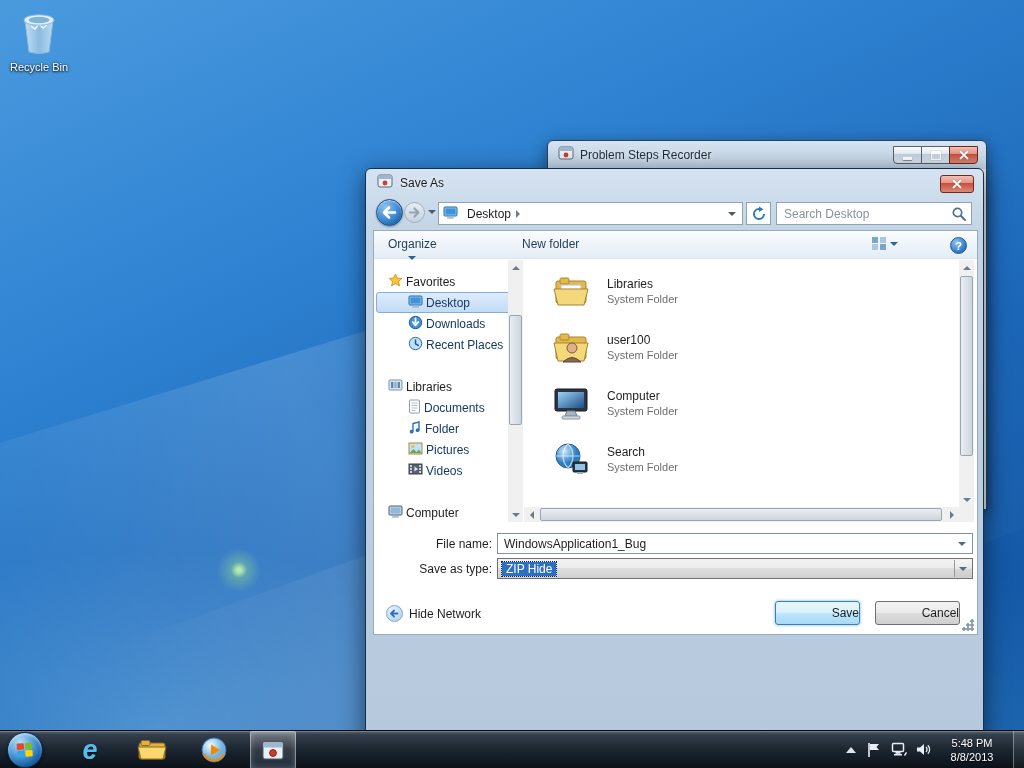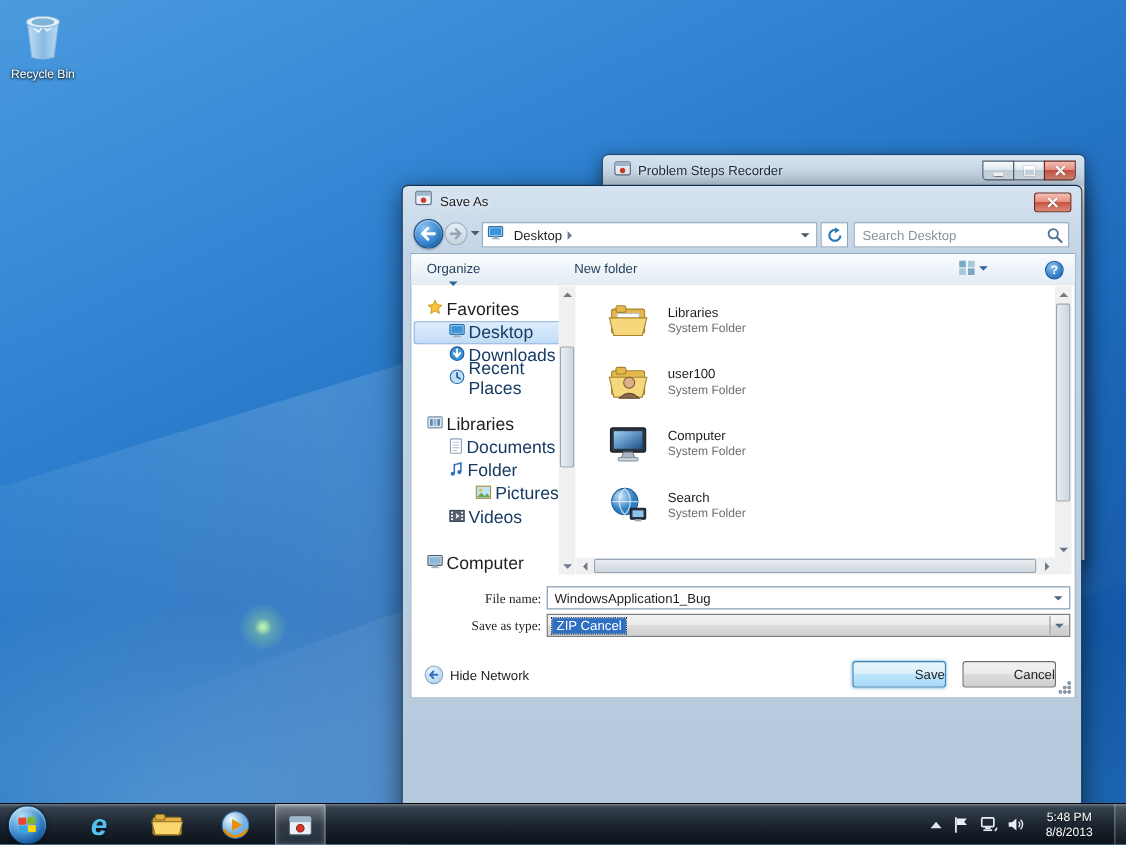--- a/index.html
+++ b/index.html
@@ -82,21 +82,21 @@
   
   .tri-down{width:0;height:0;border-left:4px solid transparent;border-right:4px solid transparent;border-top:4px solid #4a5a68;display:inline-block;}
   .tri-right{width:0;height:0;border-top:4px solid transparent;border-bottom:4px solid transparent;border-left:4px solid #6b7b8a;display:inline-block;}
   .tri-up-s{width:0;height:0;border-left:4px solid transparent;border-right:4px solid transparent;border-bottom:4px solid #6b7b8a;display:inline-block;}
   .tri-down-s{width:0;height:0;border-left:4px solid transparent;border-right:4px solid transparent;border-top:4px solid #6b7b8a;display:inline-block;}
   .tri-left-s{width:0;height:0;border-top:4px solid transparent;border-bottom:4px solid transparent;border-right:4px solid #6b7b8a;display:inline-block;}
   .tri-right-s{width:0;height:0;border-top:4px solid transparent;border-bottom:4px solid transparent;border-left:4px solid #6b7b8a;display:inline-block;}
 
   
   .sidebar{position:absolute;left:0;top:29px;width:134px;height:262px;overflow:hidden;}
-  .sb-row{position:absolute;left:0;width:134px;height:21px;display:flex;align-items:center;cursor:pointer;font-size:16px;color:#1e1e1e;}
+  .sb-row{position:absolute;left:0;width:134px;height:21px;display:flex;align-items:center;cursor:pointer;font-size:12px;color:#1e1e1e;}
   .sb-row .sb-ic{margin-left:14px;margin-right:3px;flex:0 0 auto;}
   .sb-row.sb-item .sb-ic{margin-left:34px;}
   .sb-row.sb-item{color:#173a63;}
   .sb-sel{position:absolute;left:2px;width:140px;height:21px;border:1px solid #84acdd;border-radius:3px;
     background:linear-gradient(#ddecfd,#c2dcf5);}
   .sb-scroll{position:absolute;left:134px;top:29px;width:15px;height:262px;background:#f0f0f0;}
   .sb-thumb{position:absolute;left:1px;width:13px;border:1px solid #98a5b2;border-radius:2px;background:linear-gradient(90deg,#e9edf1,#cdd6de);}
   .sb-arrow{position:absolute;left:0;width:15px;height:15px;display:flex;align-items:center;justify-content:center;background:#f0f0f0;cursor:pointer;}
 
   
@@ -105,21 +105,21 @@
   .fi-ic{position:absolute;left:18px;top:4px;}
   .fi-name{position:absolute;left:75px;top:8px;font-size:12px;color:#1e1e1e;}
   .fi-type{position:absolute;left:75px;top:24px;font-size:11px;color:#6d6d6d;}
   .fl-vscroll{position:absolute;left:585px;top:29px;width:15px;height:247px;background:#f0f0f0;}
   .fl-hscroll{position:absolute;left:150px;top:276px;width:435px;height:15px;background:#f0f0f0;}
   .fl-thumb-v{position:absolute;left:1px;width:13px;border:1px solid #98a5b2;border-radius:2px;background:linear-gradient(90deg,#e9edf1,#cdd6de);}
   .fl-thumb-h{position:absolute;top:1px;height:13px;border:1px solid #98a5b2;border-radius:2px;background:linear-gradient(#e9edf1,#cdd6de);}
   .scroll-corner{position:absolute;left:585px;top:276px;width:15px;height:15px;background:#f0f0f0;}
 
   
-  .fld-label{position:absolute;font-size:12px;color:#1e1e1e;text-align:right;width:110px;left:8px;font-family:Liberation Serif, serif;}
+  .fld-label{position:absolute;font-size:12px;color:#1e1e1e;text-align:right;width:110px;left:8px;}
   .combo-edit{position:absolute;left:123px;width:476px;height:21px;background:#fff;border:1px solid #7a94ad;cursor:text;}
   .combo-edit input{position:absolute;left:0;top:0;width:100%;height:100%;border:none;outline:none;padding:0 22px 0 6px;font-size:12px;color:#1e1e1e;background:transparent;}
   .combo-arr{position:absolute;right:6px;top:8px;}
   .combo-sel{position:absolute;left:123px;width:476px;height:21px;border:1px solid #707070;cursor:pointer;
     background:linear-gradient(#f2f2f2,#ebebeb 50%,#dddddd 50%,#d1d1d1);}
   .combo-sel .val{position:absolute;left:4px;top:3px;font-size:12px;color:#fff;background:#2f6fc1;padding:0 4px;outline:1px dotted #0a2a55;}
   .combo-sel .dd{position:absolute;right:1px;top:1px;width:17px;height:17px;border-left:1px solid #9a9a9a;display:flex;align-items:center;justify-content:center;
     background:linear-gradient(#f4f4f4,#e9e9e9 50%,#d8d8d8 50%,#cccccc);}
 
   .hide-folders{position:absolute;left:12px;display:flex;align-items:center;gap:6px;cursor:pointer;font-size:12px;color:#1e1e1e;}
@@ -352,21 +352,21 @@
           <span class="sb-ic">
             <svg width="14" height="15" viewBox="0 0 14 15">
                 <path d="M5 11.5 V3.5 l6-1.5 v8" stroke="#2f6fc1" stroke-width="1.4" fill="none"></path>
                 <circle cx="3.6" cy="11.7" r="1.9" fill="#2f6fc1"></circle>
                 <circle cx="9.6" cy="10.2" r="1.9" fill="#2f6fc1"></circle>
               </svg>
           </span>
           <span>Folder</span>
         </div>
 
-        <div class="sb-row sb-item" style="top:179px;justify-content:flex-end;">
+        <div class="sb-row sb-item" style="top:179px;">
           <span class="sb-ic">
             <svg width="15" height="13" viewBox="0 0 15 13">
                 <rect x="1" y="1" width="13" height="11" fill="#bfe3f7" stroke="#b08830"></rect>
                 <circle cx="5" cy="4.5" r="1.5" fill="#f5b53c"></circle>
                 <path d="M1.5 11 l4-4 3 3 2.5-2.5 2.5 3.5z" fill="#6aa84f"></path>
               </svg>
           </span>
           <span>Pictures</span>
         </div>
 
@@ -499,21 +499,21 @@
       <div class="scroll-corner"></div>
 
       <div class="fld-label" style="top:306px;">File name:</div>
       <div class="combo-edit" style="top:302px;">
         <input type="text" value="WindowsApplication1_Bug" style="">
         <span class="combo-arr tri-down" style="border-top-color:#4e6a84;"></span>
       </div>
 
       <div class="fld-label" style="top:331px;">Save as type:</div>
       <div class="combo-sel" style="top:327px;">
-        <span class="val">ZIP Cancel</span>
+        <span class="val">ZIP Hide</span>
         <span class="dd">
             <span class="tri-down" style="border-top-color:#4e6a84;"></span>
           </span>
       </div>
 
       <div class="hide-folders" style="top:374px;">
         <span class="hf-circle">
           <svg width="11" height="11" viewBox="0 0 11 11">
               <path d="M8.5 5.5 H2.5 M5 2.5 l-3 3 3 3" stroke="#2f6fc1" stroke-width="1.8" fill="none" stroke-linecap="round" stroke-linejoin="round"></path>
             </svg>

